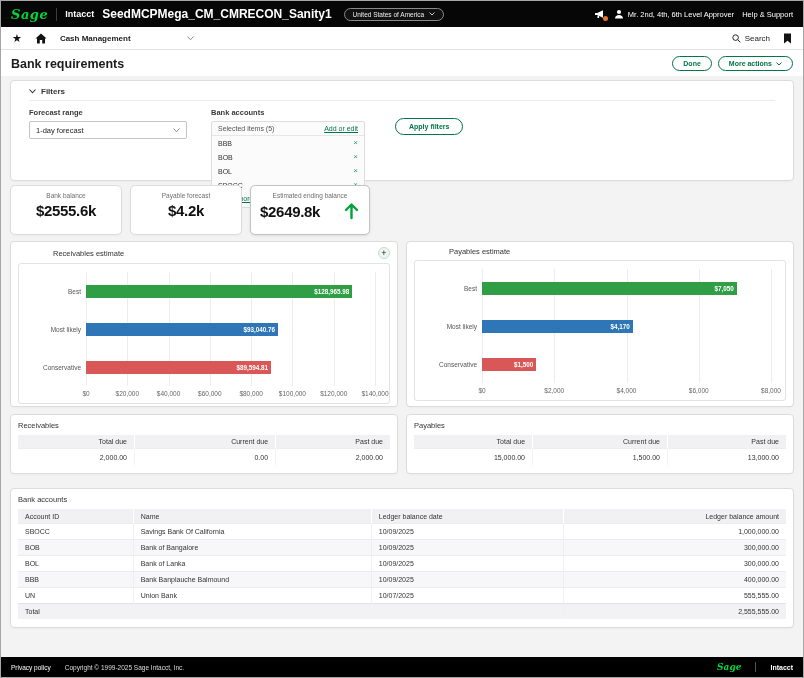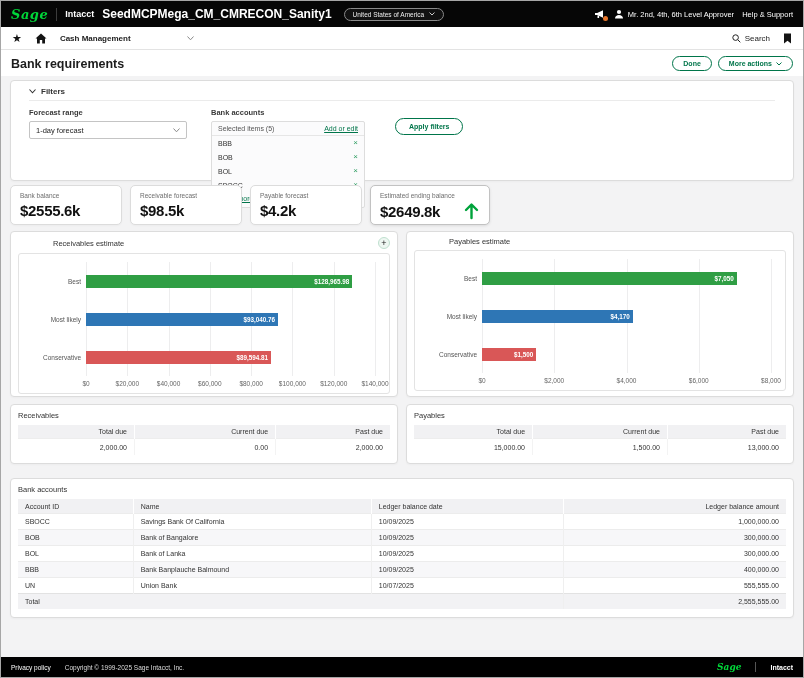--- a/index.html
+++ b/index.html
@@ -45,21 +45,21 @@
     display:flex;align-items:center;justify-content:space-between;padding:0 6px;font-size:7.5px;color:#222;box-sizing:border-box;cursor:pointer;}
   .sel-panel{width:152px;border:1px solid #ddd;border-radius:2px;background:#fbfbfc;font-size:7px;color:#333;}
   .sel-head{display:flex;justify-content:space-between;align-items:center;padding:3px 6px;border-bottom:1px solid #e6e6e6;color:#555;}
   .green-link{color:#00754a;text-decoration:underline;cursor:pointer;font-size:7px;}
   .sel-item{display:flex;justify-content:space-between;align-items:center;padding:3px 6px;}
   .x-icon{color:#2f9e63;font-size:8px;line-height:1;cursor:pointer;}
   .show-more{padding:3px 6px 5px;}
   .apply-btn{margin-left:6px;margin-top:10px;padding:4px 13px;border-radius:11px;}
   
   .kpi-row{display:flex;gap:8px;margin-bottom:6px;}
-  .kpi{width:112px;height:40px;padding:6px 9px;border-radius:5px;}
+  .kpi{width:112px;height:50px;padding:6px 9px;border-radius:5px;text-align:center;}
   .kpi-label{font-size:6.5px;color:#6d6d6d;margin-bottom:3px;}
   .kpi-value{font-size:15px;font-weight:700;color:#111;letter-spacing:-.3px;}
   .kpi-last{width:120px;border-color:#c2c2c2;box-shadow:0 1px 3px rgba(0,0,0,.1);display:flex;flex-direction:column;}
   .kpi-val-row{display:flex;align-items:center;justify-content:space-between;}
   
   .charts-row{display:flex;gap:8px;margin-bottom:7px;}
   .chart-panel{flex:1;height:166px;padding:5px 7px;}
   .chart-header{display:flex;justify-content:space-between;align-items:center;margin-bottom:4px;}
   .chart-title{font-size:7.5px;color:#333;padding-left:35px;}
   .chart-add-btn{width:12px;height:12px;border-radius:50%;border:1px solid #bfe0cf;background:#eef7f2;color:#222;
@@ -224,24 +224,20 @@
       <button class="pill-btn apply-btn">
           <span>Apply filters</span>
         </button>
     </div>
   </section>
 
   <div class="kpi-row">
     <div class="panel kpi">
       <div class="kpi-label">Bank balance</div>
       <div class="kpi-value">$2555.6k</div>
-    </div>
-    <div class="panel kpi">
-      <div class="kpi-label">Receivable forecast</div>
-      <div class="kpi-value">$98.5k</div>
     </div>
     <div class="panel kpi">
       <div class="kpi-label">Payable forecast</div>
       <div class="kpi-value">$4.2k</div>
     </div>
     <div class="panel kpi kpi-last">
       <div class="kpi-label">Estimated ending balance</div>
       <div class="kpi-val-row">
         <span class="kpi-value">$2649.8k</span>
         <svg width="17" height="18" viewBox="0 0 17 18">

